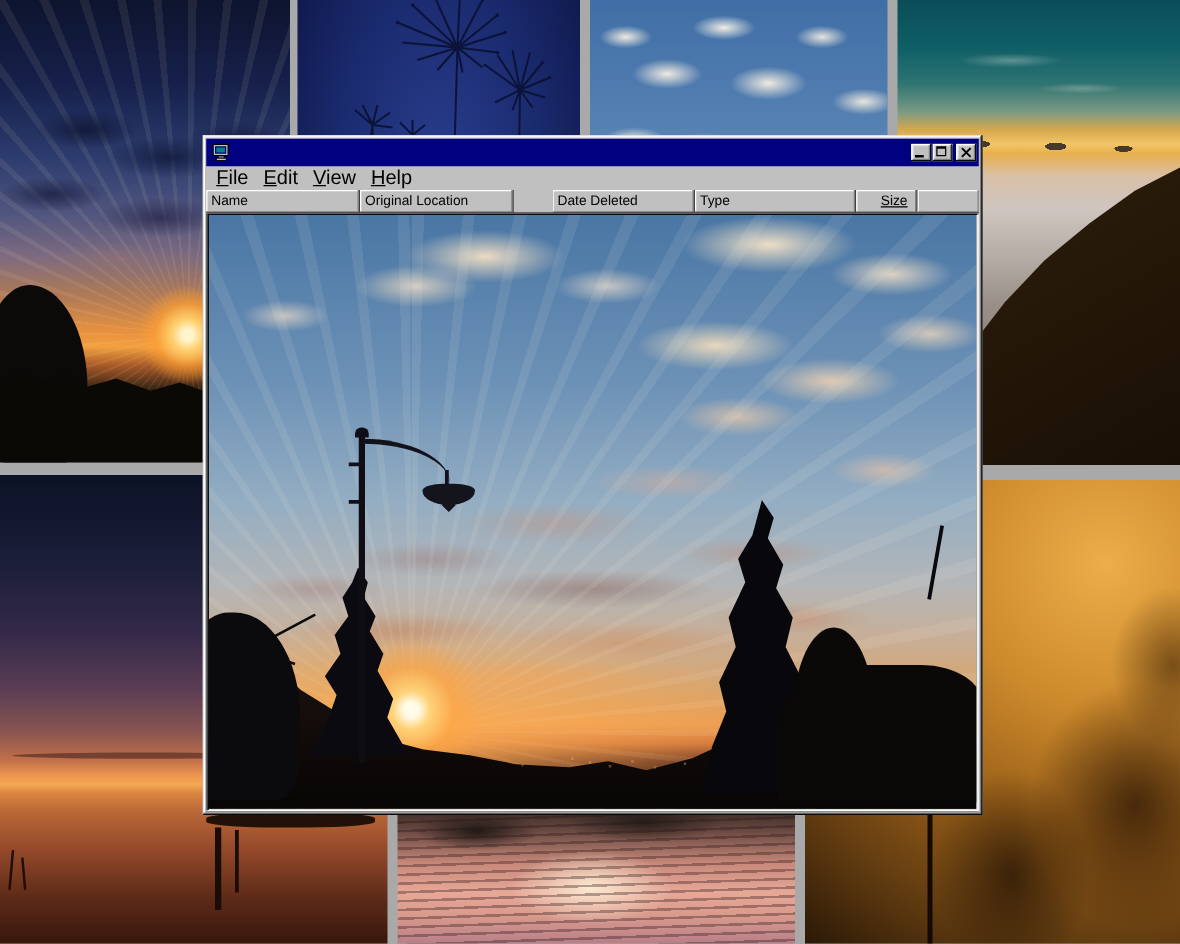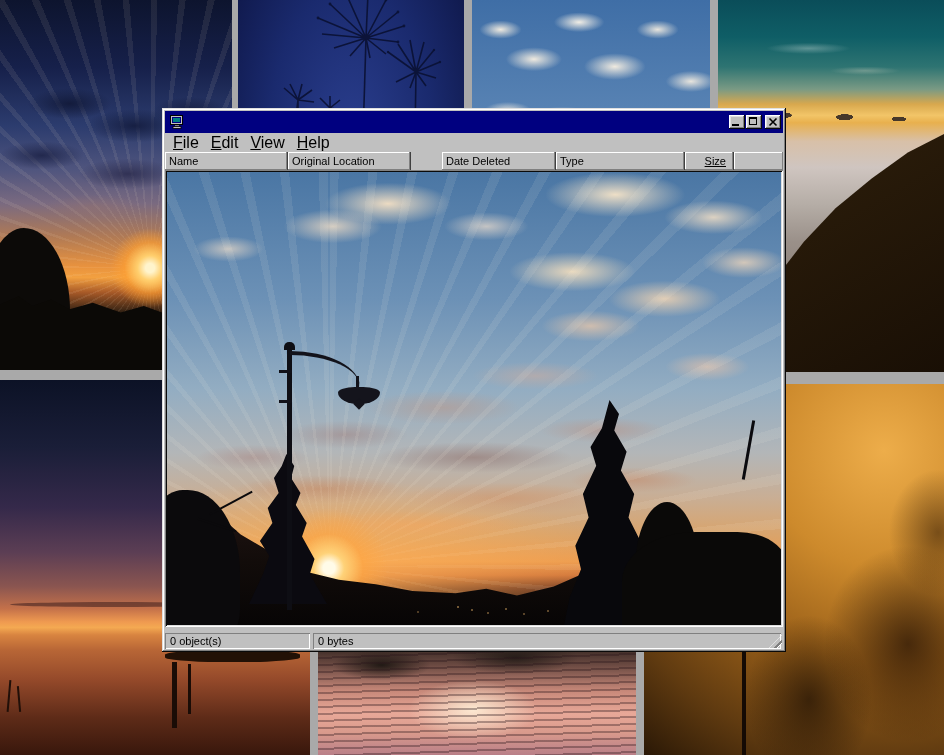--- a/index.html
+++ b/index.html
@@ -321,19 +321,14 @@
       <div class="lamp-knob"></div>
       <div class="lamp-arm"></div>
       <div class="lamp-stub"></div>
       <div class="lamp-head"></div>
       <div class="lamp-fin"></div>
       <div class="lamp-brk1"></div>
       <div class="lamp-brk2"></div>
     </div>
   </div>
 
-  <div id="statusbar">
-    <div class="spanel sp1">0 object(s)</div>
-    <div class="spanel sp2">0 bytes</div>
-    <div class="grip"></div>
-  </div>
 
 </div>
 
 </body></html>

